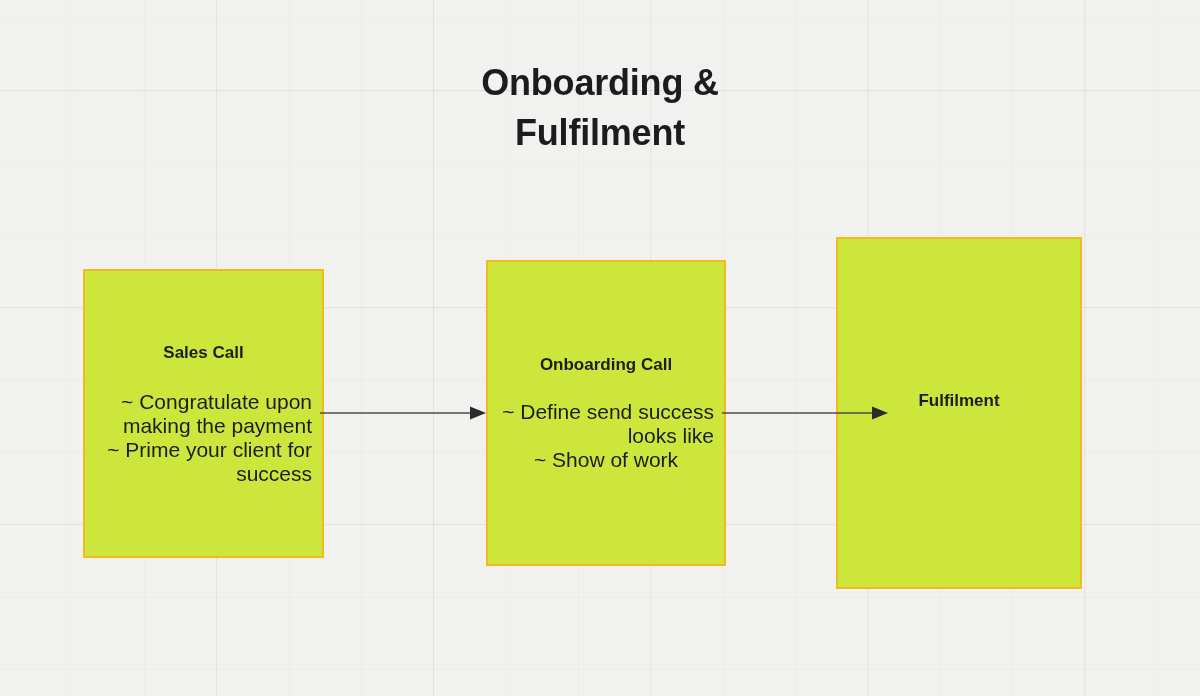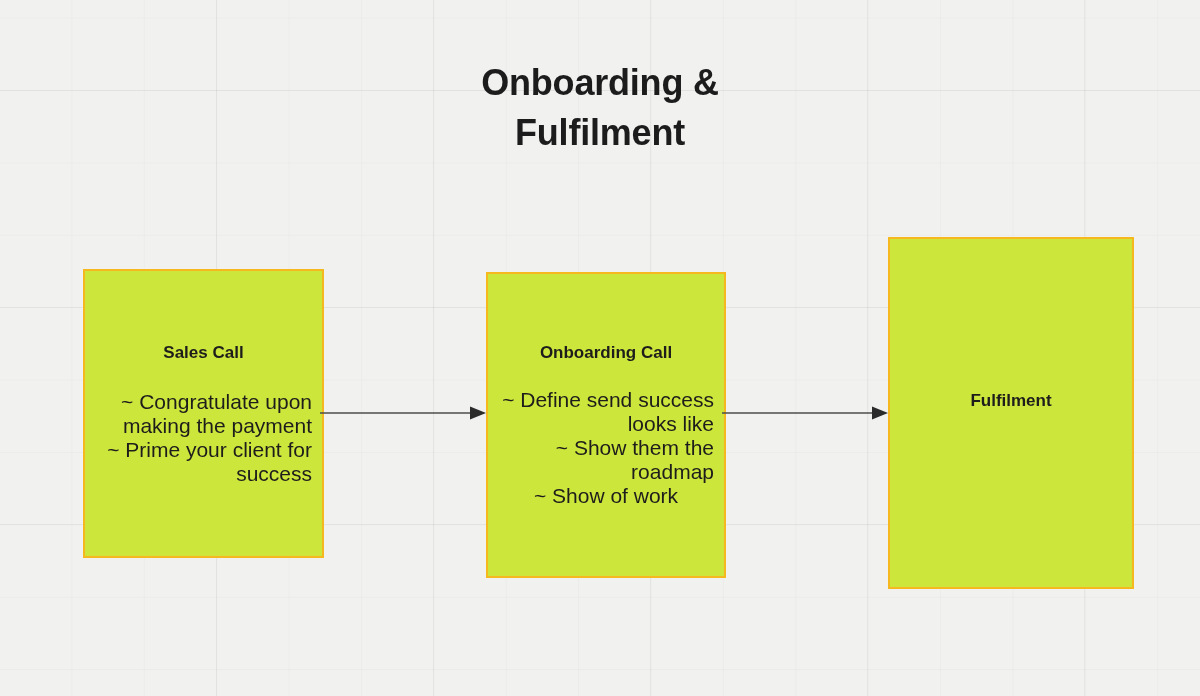--- a/index.html
+++ b/index.html
@@ -77,22 +77,22 @@
   .node-item {
     font-size: 21px;
     line-height: 24px;
     text-align: right;
     max-width: 218px;
   }
   .node-item + .node-item {
   }
 
   #node-sales   { left: 83px;  top: 269px; width: 241px; height: 289px; }
-  #node-onboard { left: 486px; top: 272px; width: 240px; height: 306px; }
-  #node-fulfil  { left: 888px; top: 237px; width: 246px; height: 352px; }
+  #node-onboard { left: 486px; top: 260px; width: 240px; height: 306px; }
+  #node-fulfil  { left: 836px; top: 237px; width: 246px; height: 352px; }
 
   #node-sales .node-title   { margin-bottom: 26px; }
   #node-onboard .node-title { margin-bottom: 24px; }
   #node-fulfil .node-title  { margin-bottom: 24px; }
 
   .connector {
     position: absolute;
     pointer-events: none;
   }
   #arrow-1 { left: 320px; top: 403px; }
@@ -110,21 +110,20 @@
     <div class="node-list">
       <div class="node-item">~ Congratulate upon making the payment</div>
       <div class="node-item">~ Prime your client for success</div>
     </div>
   </div>
 
   <div class="node" id="node-onboard">
     <div class="node-title">Onboarding Call</div>
     <div class="node-list">
       <div class="node-item">~ Define send success looks like</div>
-      <div class="node-item">~ Show them the roadmap</div>
       <div class="node-item">~ Show of work</div>
     </div>
   </div>
 
   <div class="node" id="node-fulfil">
     <div class="node-title">Fulfilment</div>
   </div>
 
   <svg class="connector" id="arrow-1" width="168" height="20" viewBox="0 0 168 20">
     <line x1="0" y1="10" x2="155" y2="10" stroke="#4d4d4d" stroke-width="1.6"></line>

